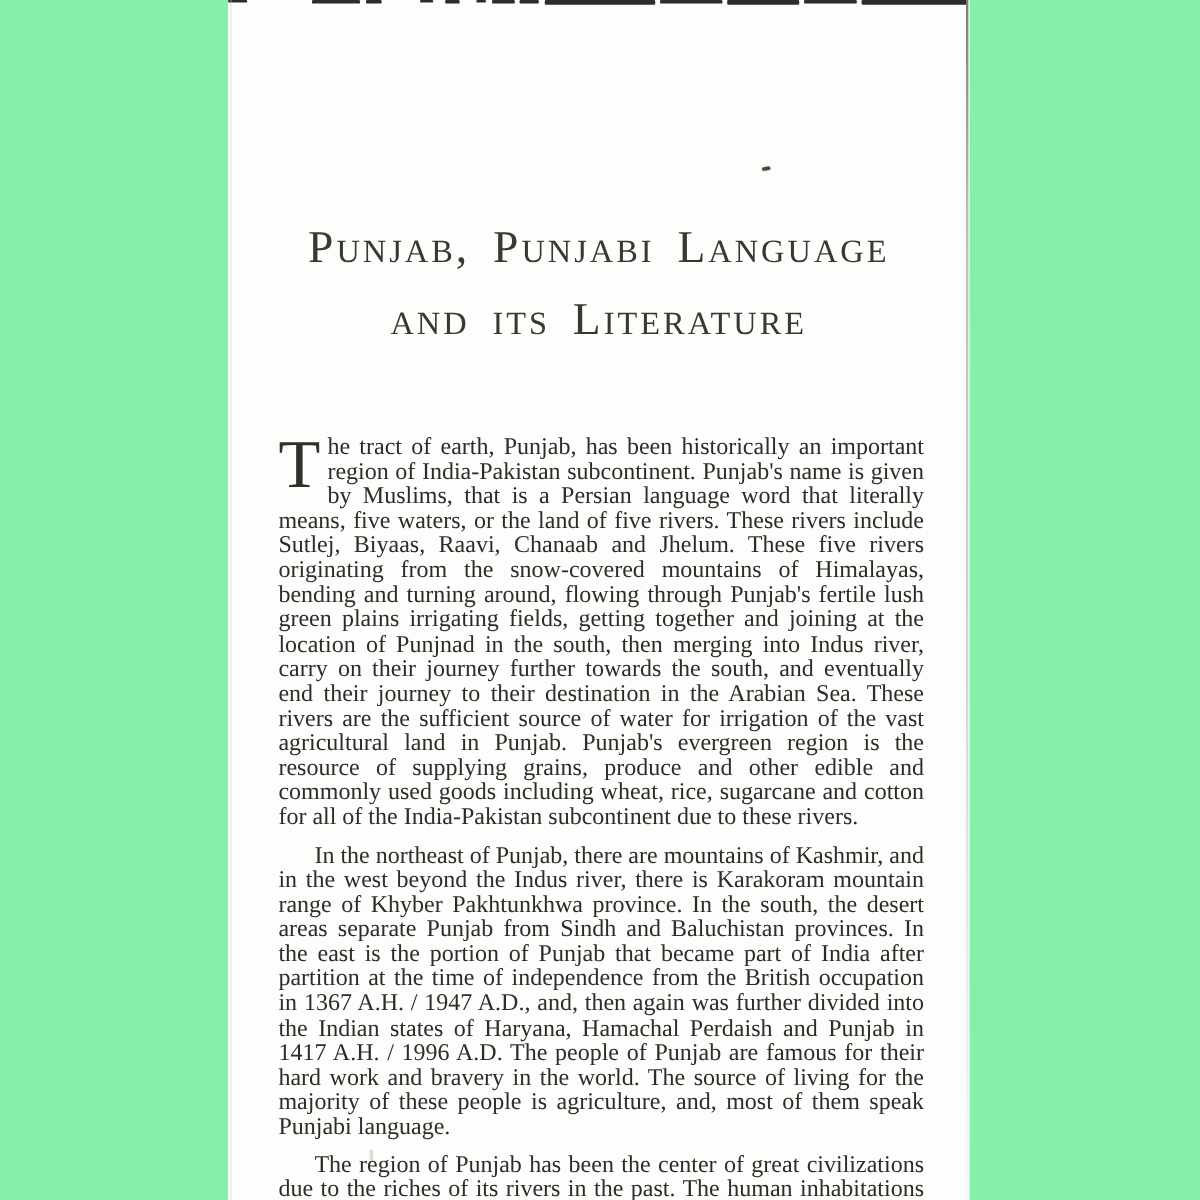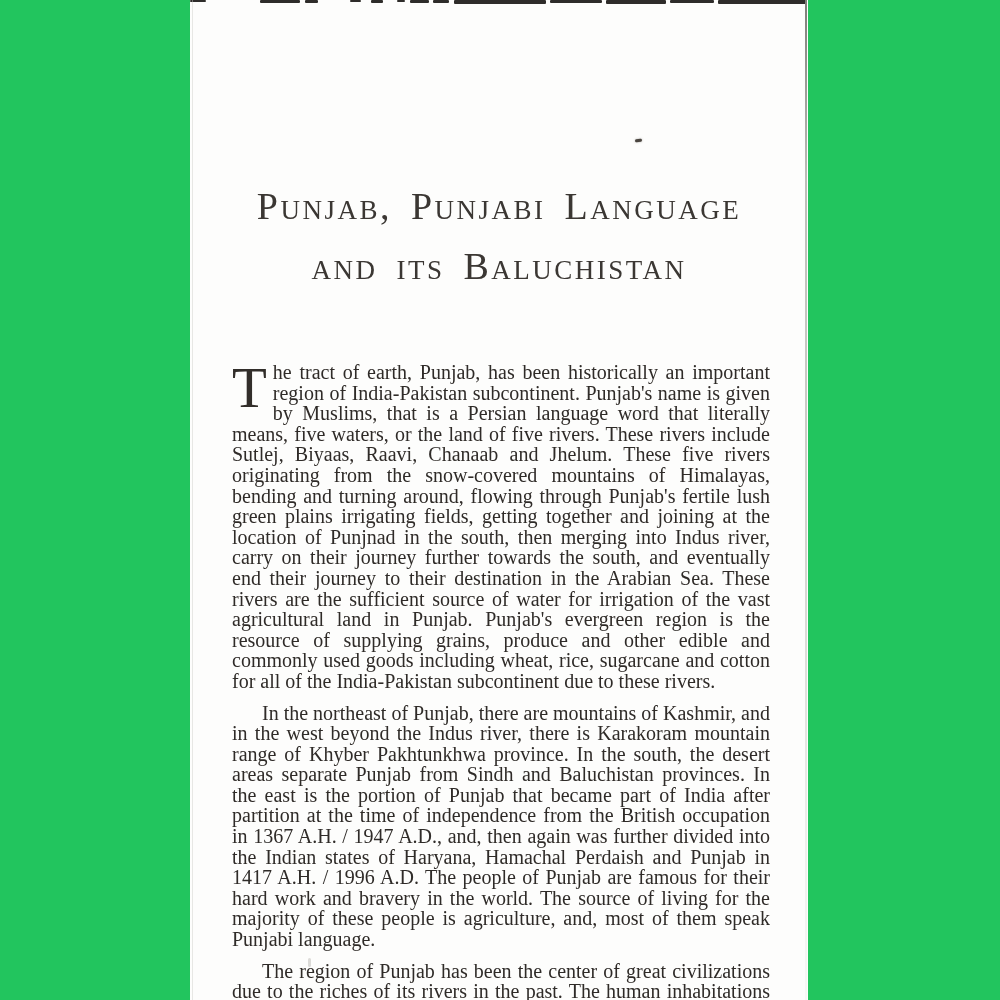--- a/index.html
+++ b/index.html
@@ -8,21 +8,21 @@
     background: #ffffff;
     width: 1000px;
     height: 1000px;
     overflow: hidden;
     font-family: "Liberation Serif", "DejaVu Serif", serif;
   }
   .scan-stage {
     position: relative;
     width: 1000px;
     height: 1000px;
-    background: #22c55e;
+    background: #86efac;
   }
   .book-page {
     position: absolute;
     left: 190px;
     top: 0;
     width: 618px;
     height: 1000px;
     background: #fdfdfc;
   }
   
@@ -131,21 +131,21 @@
     <div class="top-edge-seg" style="left:528px; width:88px; height:4px;"></div>
 
     <div class="edge-right"></div>
     <div class="edge-left"></div>
 
     <div class="speck-1"></div>
     <div class="speck-2"></div>
 
     <h1 class="chapter-title">
       <span class="t-line">Punjab, Punjabi Language</span>
-      <span class="t-line">and its Baluchistan</span>
+      <span class="t-line">and its Literature</span>
     </h1>
 
     <div class="body-text">
       <p class="para-first">The tract of earth, Punjab, has been historically an important region of India-Pakistan subcontinent. Punjab's name is given by Muslims, that is a Persian language word that literally means, five waters, or the land of five rivers. These rivers include Sutlej, Biyaas, Raavi, Chanaab and Jhelum. These five rivers originating from the snow-covered mountains of Himalayas, bending and turning around, flowing through Punjab's fertile lush green plains irrigating fields, getting together and joining at the location of Punjnad in the south, then merging into Indus river, carry on their journey further towards the south, and eventually end their journey to their destination in the Arabian Sea. These rivers are the sufficient source of water for irrigation of the vast agricultural land in Punjab. Punjab's evergreen region is the resource of supplying grains, produce and other edible and commonly used goods including wheat, rice, sugarcane and cotton for all of the India-Pakistan subcontinent due to these rivers.</p>
       <p class="para-indent">In the northeast of Punjab, there are mountains of Kashmir, and in the west beyond the Indus river, there is Karakoram mountain range of Khyber Pakhtunkhwa province. In the south, the desert areas separate Punjab from Sindh and Baluchistan provinces. In the east is the portion of Punjab that became part of India after partition at the time of independence from the British occupation in 1367 A.H. / 1947 A.D., and, then again was further divided into the Indian states of Haryana, Hamachal Perdaish and Punjab in 1417 A.H. / 1996 A.D. The people of Punjab are famous for their hard work and bravery in the world. The source of living for the majority of these people is agriculture, and, most of them speak Punjabi language.</p>
       <p class="para-indent">The region of Punjab has been the center of great civilizations due to the riches of its rivers in the past. The human inhabitations have been established on the banks of these rivers since the ancient times. About six thousand years ago, the great civilization of Harrapa reached to its glory here that was known to the urban life style, and was excellent in knowledge, literature, arts and skills. About four thousand years</p>
     </div>
 
   </div>
 </div>

